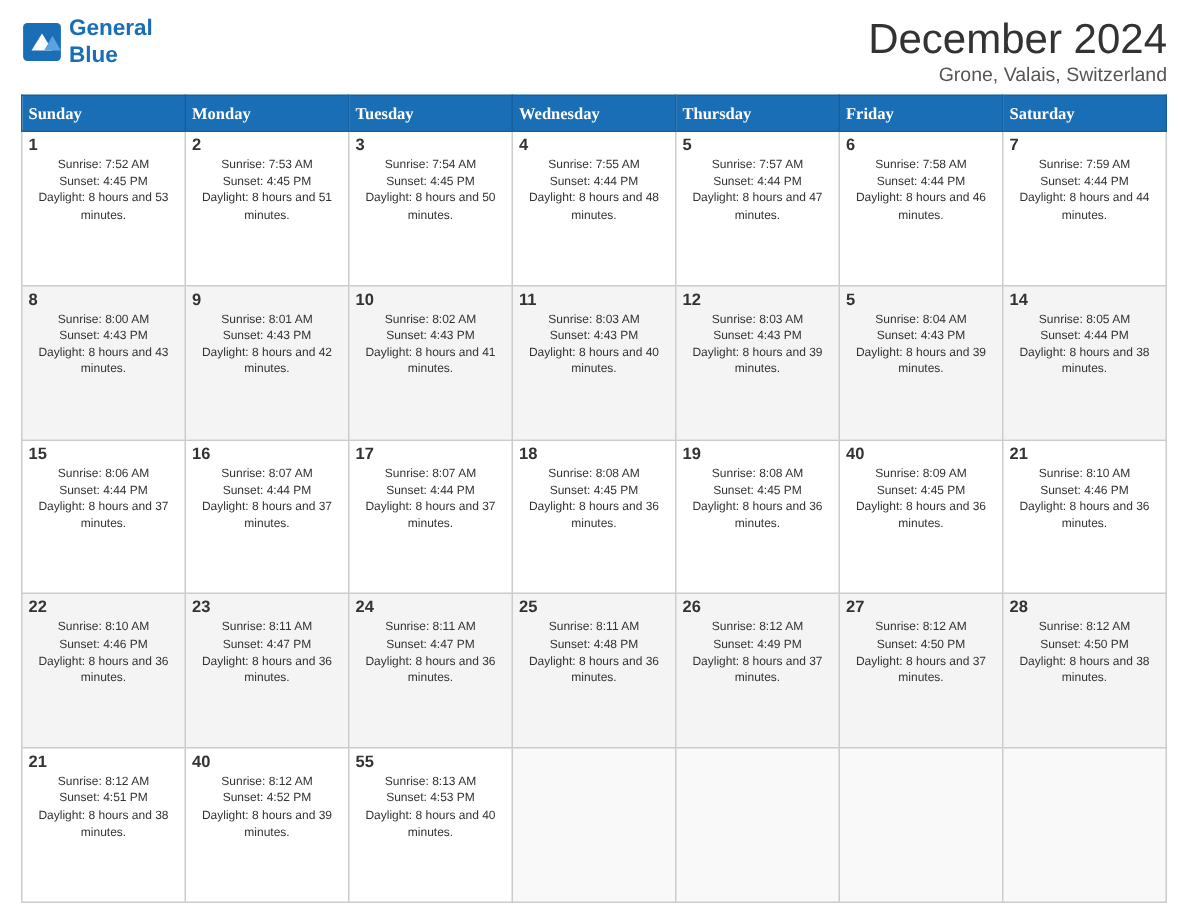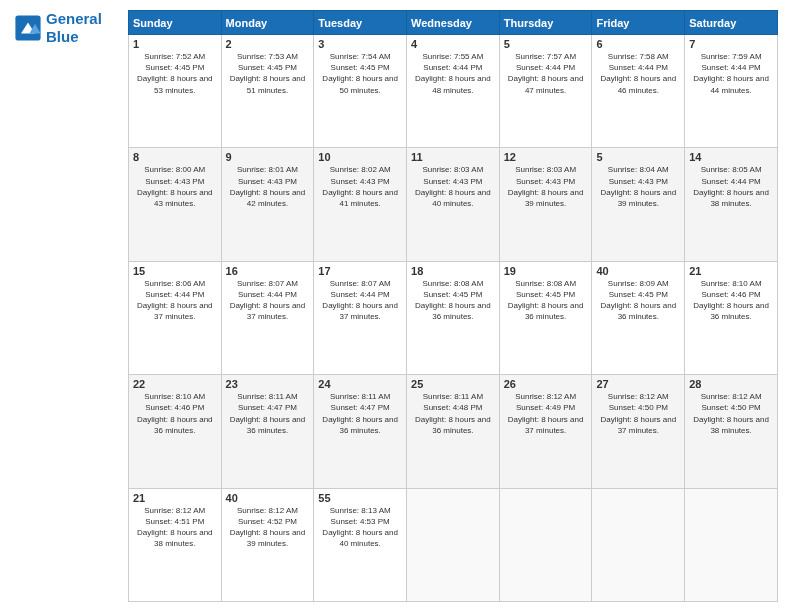--- a/index.html
+++ b/index.html
@@ -8,22 +8,21 @@
       background: #fff;
       width: 792px;
       height: 612px;
       overflow: hidden;
     }
     .page {
       width: 792px;
       height: 612px;
       padding: 10px 14px 10px 14px;
       display: flex;
-      flex-direction: row;
-      gap: 26px;
+      flex-direction: column;
     }
     .header {
       display: flex;
       justify-content: space-between;
       align-items: flex-start;
       margin-bottom: 6px;
     }
     .logo {
       display: flex;
       align-items: center;
@@ -60,20 +59,21 @@
     }
     .calendar th {
       background-color: #1a6eb5;
       color: #fff;
       font-size: 11px;
       font-weight: bold;
       padding: 0 4px;
       text-align: left;
       border: 1px solid #1560a0;
       height: 24px;
+      font-family: Liberation Serif, serif;
     }
     .calendar td {
       border: 1px solid #ccc;
       vertical-align: top;
       padding: 3px 4px;
       font-size: 8.5px;
       color: #333;
       background: #fff;
       width: calc(100%/7);
     }
@@ -108,20 +108,24 @@
       <svg class="logo-icon" viewBox="0 0 40 40">
         <rect x="2" y="2" width="36" height="36" rx="4" fill="#1a6eb5"></rect>
         <polygon points="10,28 20,12 30,28" fill="white"></polygon>
         <polygon points="22,28 30,14 38,28" fill="#5ba3e0"></polygon>
       </svg>
       <div class="logo-text">
         <div><span>General</span></div>
         <div><span>Blue</span></div>
       </div>
     </div>
+    <div class="title-block">
+      <div class="main-title">December 2024</div>
+      <div class="subtitle">Grone, Valais, Switzerland</div>
+    </div>
   </div>
 
   <table class="calendar">
     <thead>
       <tr>
       <th>Sunday</th>
           <th>Monday</th>
           <th>Tuesday</th>
           <th>Wednesday</th>
           <th>Thursday</th>

